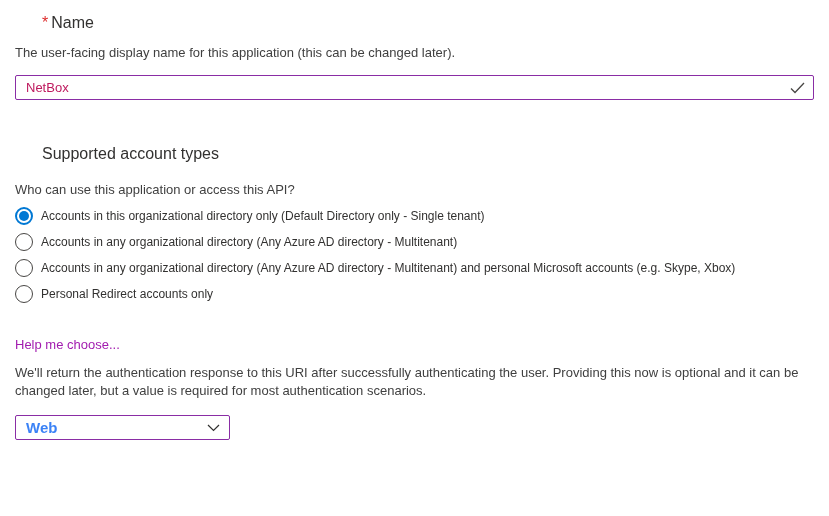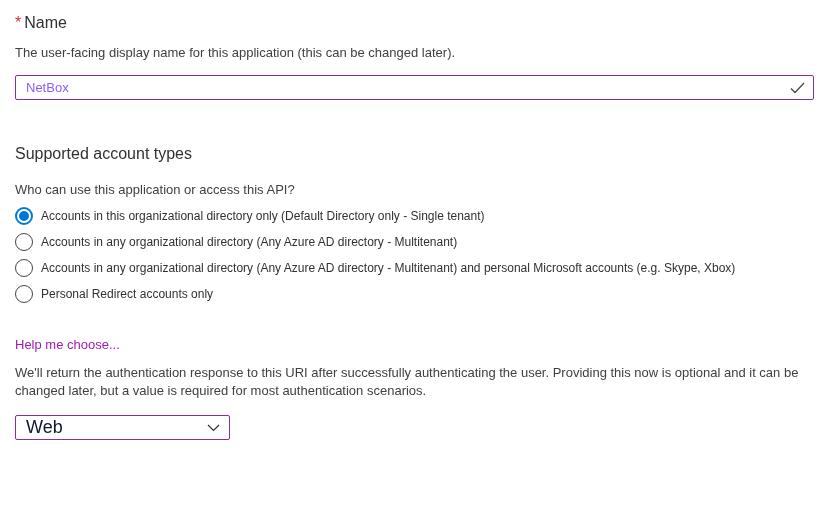--- a/index.html
+++ b/index.html
@@ -9,20 +9,21 @@
     color: #323130;
     overflow: hidden;
   }
   .page { padding: 0 15px; }
 
   .section-title {
     font-size: 16px;
     font-weight: 400;
     line-height: 21px;
     color: #323130;
+    margin-left: 27px;
   }
   .name-title { margin-top: 12px; }
   .required-marker { color: #dd2c2c; margin-right: 3px; }
 
   .desc {
     margin-top: 11px;
     font-size: 13px;
     line-height: 18px;
     color: #404040;
   }
@@ -34,21 +35,21 @@
     border: 1.5px solid #8a2da5;
     border-radius: 2px;
     background: #fff;
     display: flex;
     align-items: center;
   }
   .name-input { width: 799px; }
   .text-input .value {
     font-size: 13px;
     padding-left: 10px;
-    color: #8b5cf6;
+    color: #be185d;
     white-space: nowrap;
     overflow: hidden;
   }
   .valid-check {
     position: absolute;
     right: 8px;
     top: 50%;
     transform: translateY(-50%);
     display: flex;
   }
@@ -119,23 +120,24 @@
     width: 215px;
     height: 25px;
     border: 1.5px solid #8a2da5;
     border-radius: 2px;
     background: #fff;
     display: flex;
     align-items: center;
     cursor: pointer;
   }
   .platform-select .value {
-    font-size: 18px;
+    font-size: 15px;
     padding-left: 10px;
-    color: #0f172a;
+    color: #3b82f6;
+    font-weight: bold;
   }
   .chevron {
     position: absolute;
     right: 9px;
     top: 50%;
     transform: translateY(-50%);
     display: flex;
   }
   .uri-input {
     margin-top: 0;

